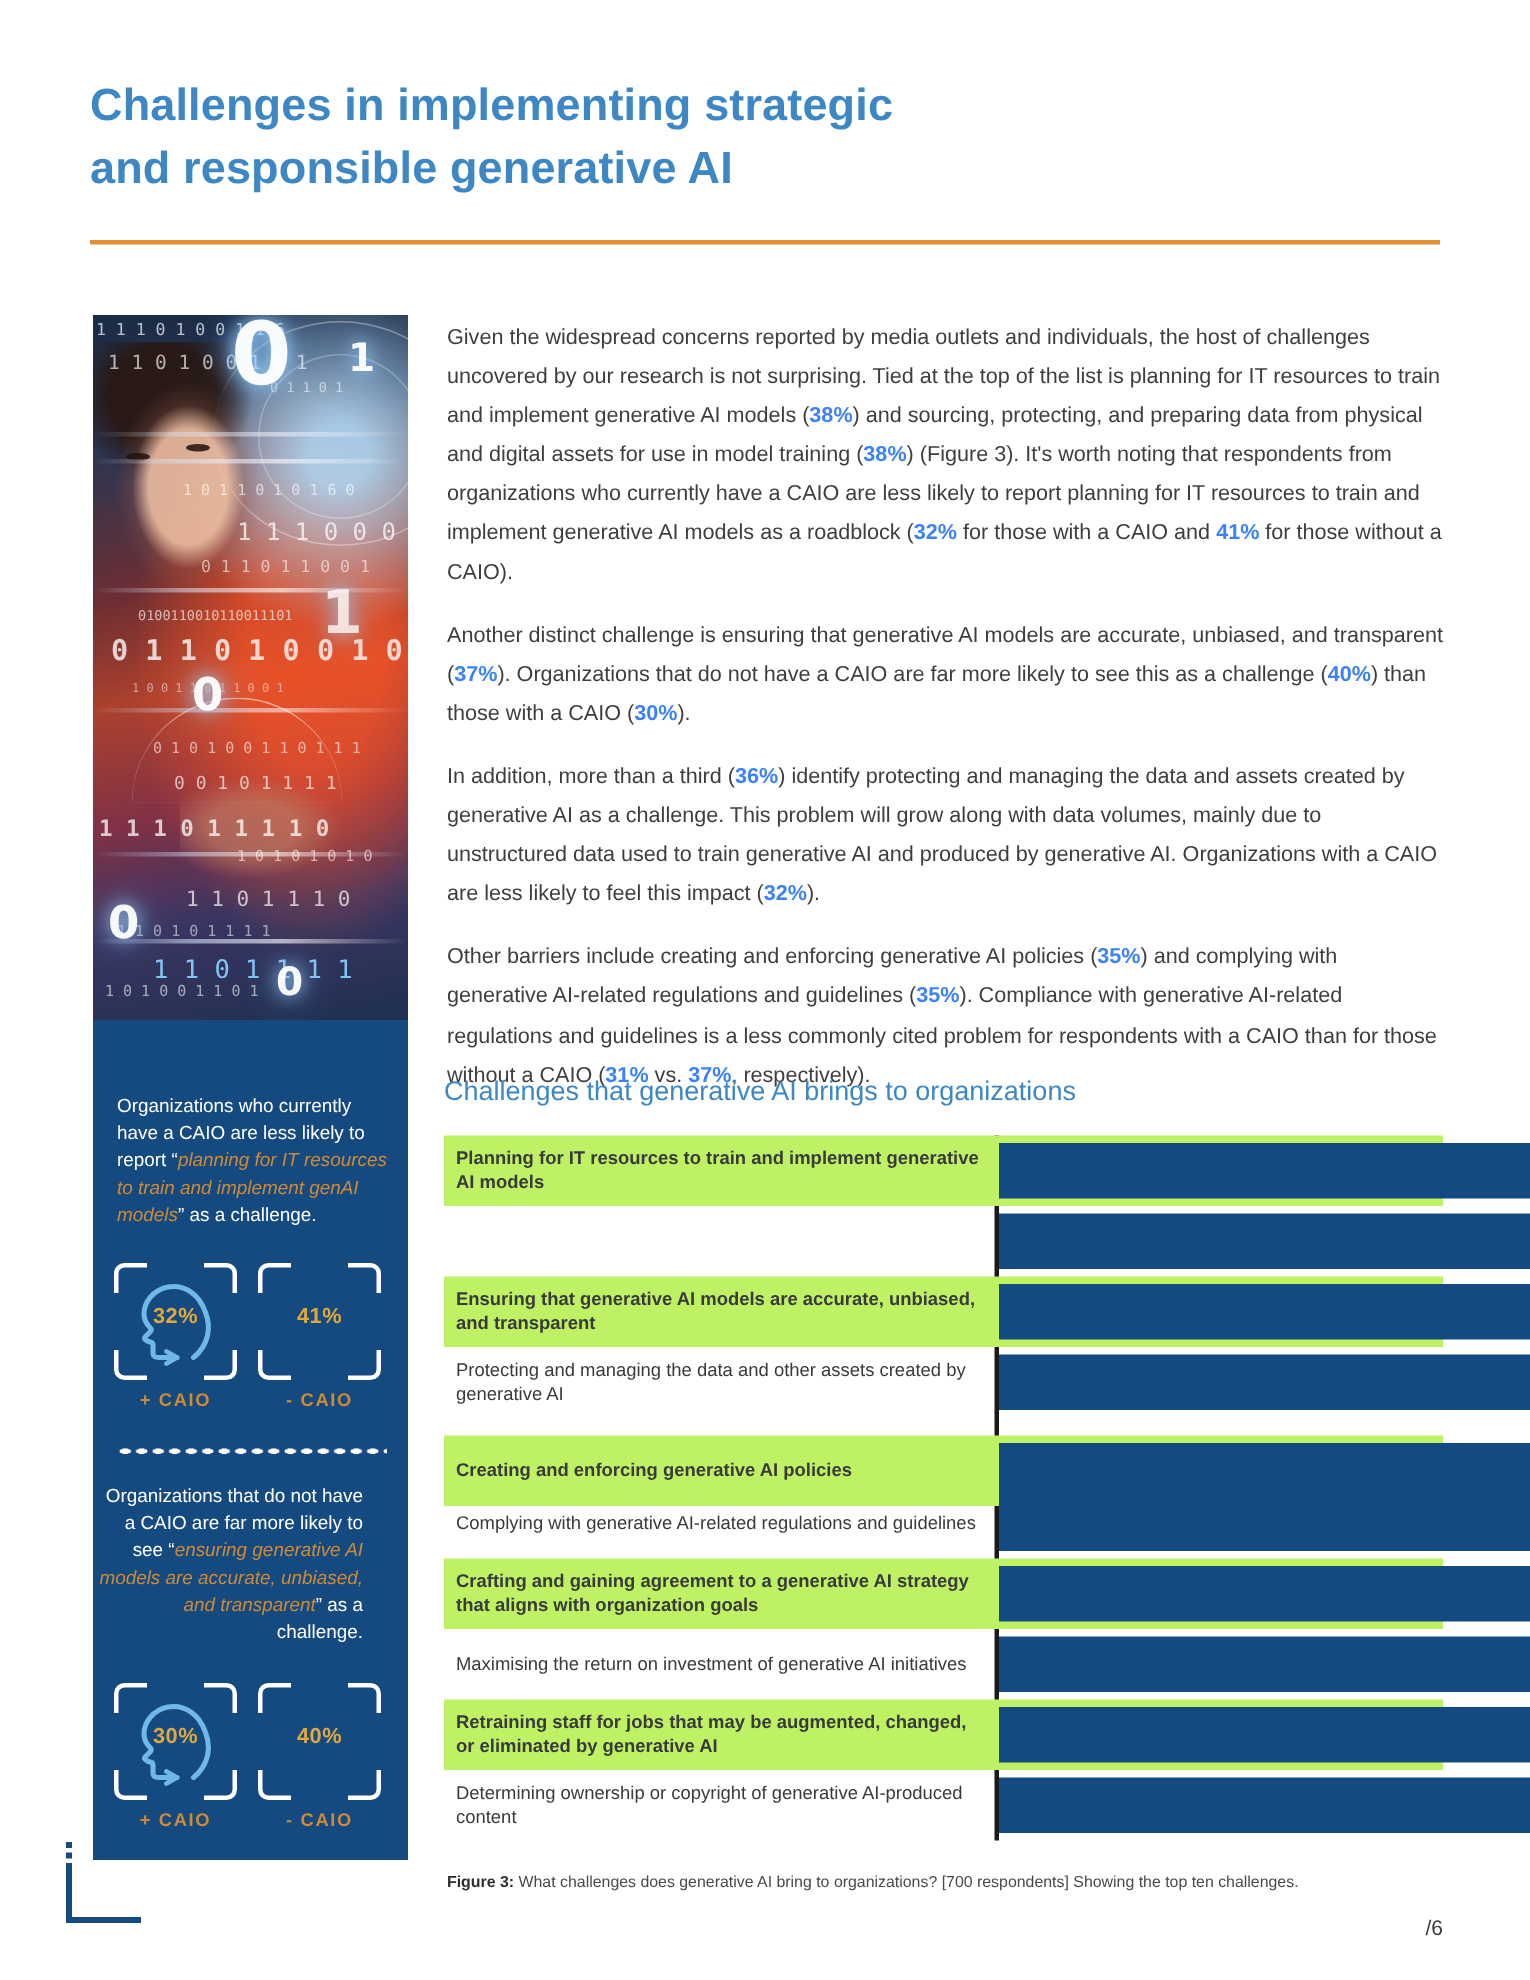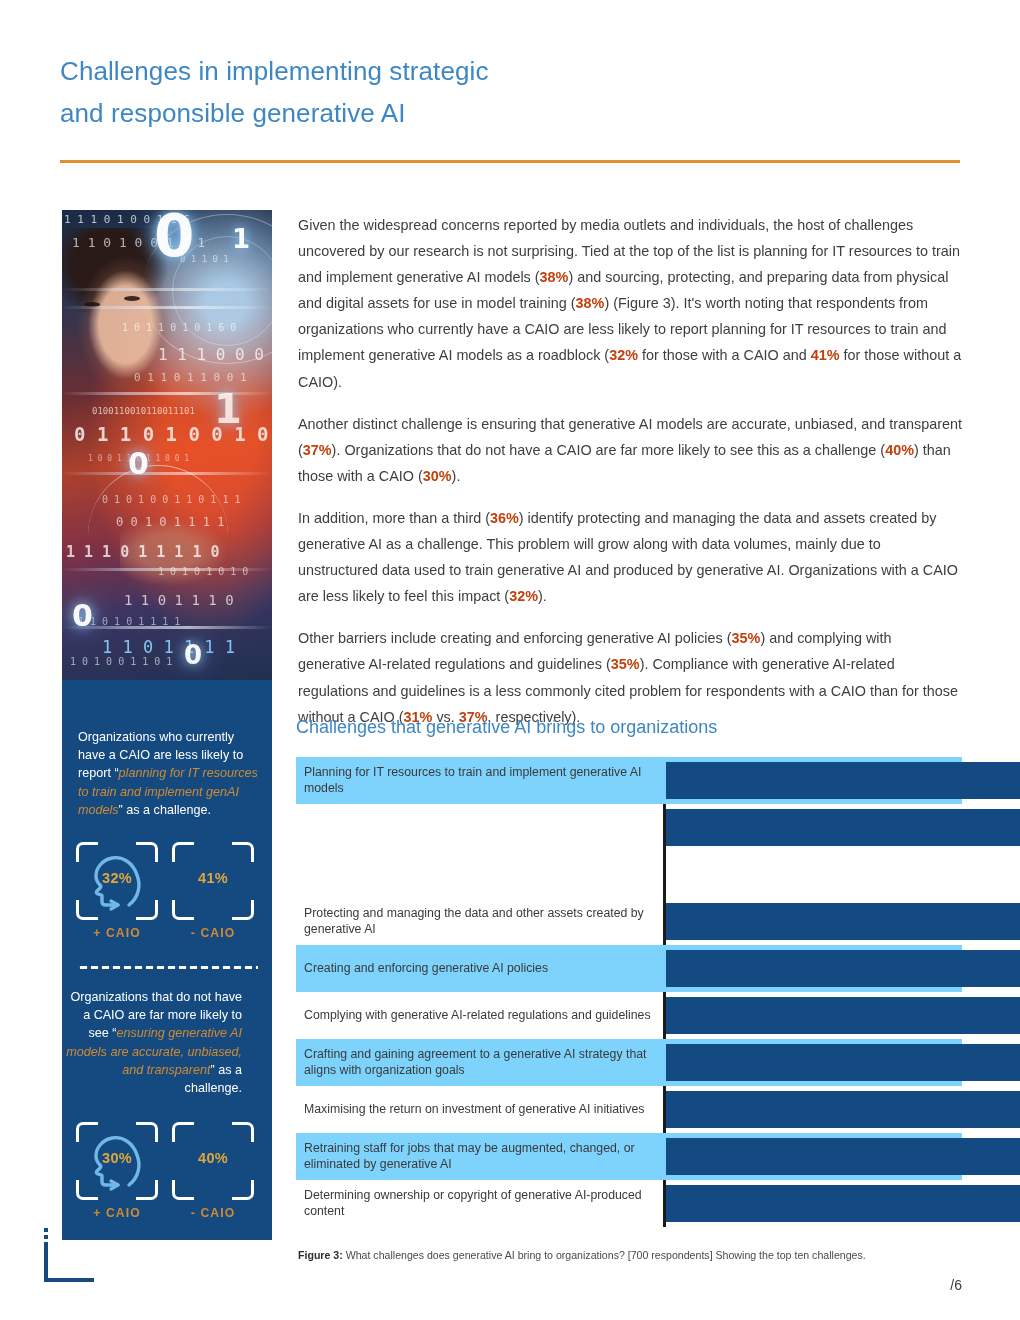--- a/index.html
+++ b/index.html
@@ -7,21 +7,21 @@
     width: 1020px; height: 1320px;
     background: #ffffff;
     font-family: "Liberation Sans", sans-serif;
     overflow: hidden;
   }
   .page { position: relative; width: 1020px; height: 1320px; background: #fff; }
 
   
   .page-title {
     position: absolute; left: 60px; top: 50px; width: 700px;
-    font-size: 26px; line-height: 42px; font-weight: 400;
+    font-size: 30px; line-height: 42px; font-weight: 700;
     color: #3d87c4; letter-spacing: 0.1px;
   }
   .title-line2 { display: block; }
   .header-rule {
     position: absolute; left: 60px; top: 160px; width: 900px; height: 3px;
     background: #e2902f;
   }
 
   
   .hero-img {
@@ -125,31 +125,31 @@
   .corner-mark .dot { position: absolute; left: 0; width: 4px; height: 4px; background: #154a81; }
   .corner-mark .d1 { top: 0; }
   .corner-mark .d2 { top: 7px; }
 
   
   .body-col { position: absolute; left: 298px; top: 212px; width: 664px; }
   .body-col p {
     font-size: 14.4px; line-height: 26.1px; color: #3e3e40;
     margin-bottom: 16px; font-weight: 400;
   }
-  .hl { color: #c2410c; font-weight: 700; }
+  .hl { color: #3b82f6; font-weight: 700; }
 
   
   .chart-title {
     position: absolute; left: 296px; top: 717px;
     font-size: 18px; color: #3d87c4; font-weight: 400;
   }
   .chart { position: absolute; left: 296px; top: 757px; width: 666px; height: 470px; }
   .axis-line { position: absolute; left: 367px; top: 0; width: 3px; height: 470px; background: #1a1a1a; }
   .row { position: absolute; left: 0; width: 666px; height: 47px; }
-  .row.stripe { background: #7dd3fc; }
+  .row.stripe { background: #bef264; font-weight: bold; }
   .row-label {
     position: absolute; left: 8px; top: 0; width: 352px; height: 47px;
     display: flex; align-items: center;
     font-size: 12.3px; line-height: 15.5px; color: #3a3a3c;
   }
   .bar {
     position: absolute; left: 370px; top: 5px; height: 37px;
     background: #134a81; display: flex; align-items: center;
     justify-content: flex-end;
   }
@@ -293,25 +293,29 @@
   <div class="chart-title">Challenges that generative AI brings to organizations</div>
   <div class="chart" id="chart">
     <div class="axis-line"></div>
   <div class="row stripe" style="top: 0px;">
         <div class="row-label">Planning for IT resources to train and implement generative AI models</div>
         <div class="bar" style="width: 549.1px; background: rgb(19, 74, 129);"></div>
       </div>
       <div class="row" style="top: 47px;">
         <div class="bar" style="width: 549.1px; background: rgb(19, 74, 129);"></div>
       </div>
+      <div class="row stripe" style="top: 94px;">
+        <div class="row-label">Ensuring that generative AI models are accurate, unbiased, and transparent</div>
+        <div class="bar" style="width: 534.65px; background: rgb(19, 74, 129);"></div>
+      </div>
       <div class="row" style="top: 141px;">
         <div class="row-label">Protecting and managing the data and other assets created by generative AI</div>
         <div class="bar" style="width: 520.2px; background: rgb(19, 74, 129);"></div>
       </div>
-      <div class="row stripe" style="top: 188px; text-align: right;">
+      <div class="row stripe" style="top: 200px; text-align: right;">
         <div class="row-label">Creating and enforcing generative AI policies</div>
         <div class="bar" style="width: 505.75px; background: rgb(19, 74, 129);"></div>
       </div>
       <div class="row" style="top: 235px;">
         <div class="row-label">Complying with generative AI-related regulations and guidelines</div>
         <div class="bar" style="width: 505.75px; background: rgb(19, 74, 129);"></div>
       </div>
       <div class="row stripe" style="top: 282px;">
         <div class="row-label">Crafting and gaining agreement to a generative AI strategy that aligns with organization goals</div>
         <div class="bar" style="width: 491.3px; background: rgb(19, 74, 129);"></div>

